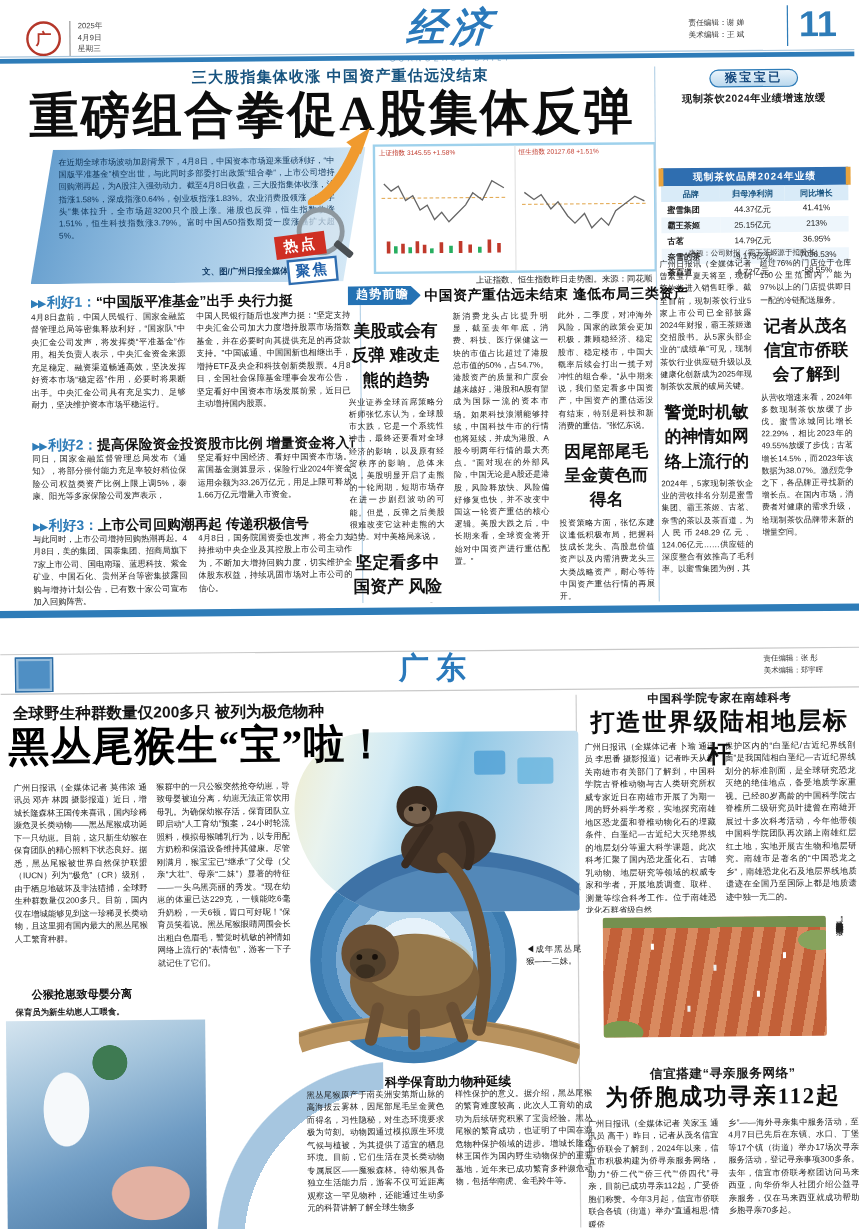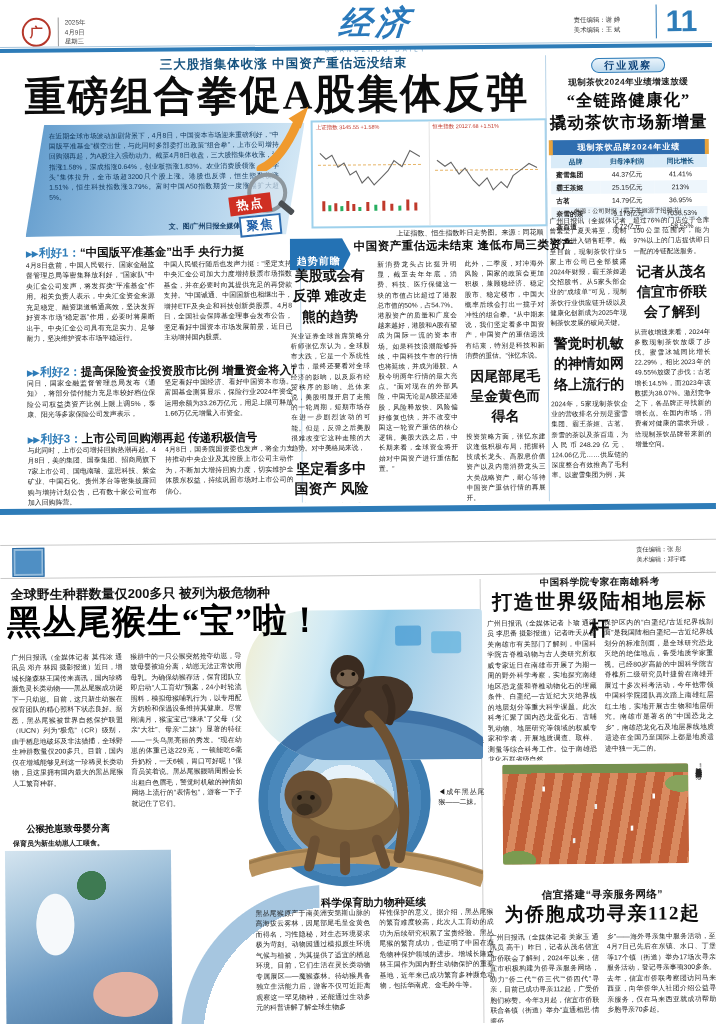--- a/index.html
+++ b/index.html
@@ -31,21 +31,21 @@
   .badge-focus{background:#fff;border:2px solid #2e6db0;color:#1f5fa8;font-size:12px;font-weight:bold;padding:0 5px;letter-spacing:2px;}
   .chartbox{border:2px solid #9ed1ec;background:#fff;display:flex;}
   .chart-half{flex:1;padding:2px 3px 0 3px;overflow:hidden;}
   .chart-half+.chart-half{border-left:1px solid #e4e4e4;}
   .chart-head{font-size:5.5px;color:#c0392b;white-space:nowrap;}
   .chart-cap{font-size:7px;color:#222;text-align:right;}
   .bh-row{white-space:nowrap;overflow:hidden;}
   .bh-arrows{color:#2e7cb8;font-size:9px;letter-spacing:-1px;}
   .bh-label{color:#2e7cb8;font-weight:bold;font-size:11.5px;}
   .bh-title{color:#111;font-weight:bold;font-size:11.5px;}
-  .trend-badge{background:#2472b4;color:#fff;font-size:10px;font-weight:bold;padding:16px 10px 2px 7px;
+  .trend-badge{background:#2472b4;color:#fff;font-size:10px;font-weight:bold;padding:0 10px 2px 7px;
     clip-path:polygon(0 0,86% 0,100% 50%,86% 100%,0 100%);letter-spacing:1px;}
   .trend-title{font-size:11.5px;font-weight:900;color:#0d0d0d;white-space:nowrap;letter-spacing:0.5px;}
   .colsub{font-size:14px;font-weight:bold;color:#111;text-align:center;line-height:1.45;margin:5px 0;}
   
   .ind-badge{background:linear-gradient(180deg,#eaf4fb,#bcd9ee);border:1.5px solid #2e7cb8;border-radius:8px;
     color:#14477c;font-size:10px;font-weight:bold;padding:1px 12px;letter-spacing:2px;}
   .ind-kicker{font-size:8.5px;font-weight:bold;color:#222;text-align:center;letter-spacing:0.5px;}
   .ind-head{font-size:16.5px;font-weight:900;color:#0d0d0d;text-align:center;line-height:1.35;letter-spacing:1px;}
   .teatable{width:160px;font-size:6.8px;color:#222;border-collapse:collapse;}
   .teatable .ttl{background:#2f6eb0;color:#fff;font-size:8px;font-weight:bold;text-align:center;
@@ -201,27 +201,23 @@
     </div>
     <div class="body-txt" style="font-size:6.7px;">新消费龙头占比提升明显，截至去年年底，消费、科技、医疗保健这一块的市值占比超过了港股总市值的50%，占54.7%。港股资产的质量和广度会越来越好，港股和A股有望成为国际一流的资本市场。如果科技浪潮能够持续，中国科技牛市的行情也将延续，并成为港股、A股今明两年行情的最大亮点。“面对现在的外部风险，中国无论是A股还是港股，风险释放快、风险偏好修复也快，并不改变中国这一轮资产重估的核心逻辑。美股大跌之后，中长期来看，全球资金将开始对中国资产进行重估配置。”</div>
     <div>
       <div class="body-txt" style="font-size:6.7px;">此外，二季度，对冲海外风险，国家的政策会更加积极，兼顾稳经济、稳定股市、稳定楼市，中国大概率后续会打出一揽子对冲性的组合拳。“从中期来说，我们坚定看多中国资产，中国资产的重估远没有结束，特别是科技和新消费的重估。”张忆东说。</div>
       <div class="colsub">因尾部尾毛呈金黄色而得名</div>
       <div class="body-txt" style="font-size:6.7px;">投资策略方面，张忆东建议逢低积极布局，把握科技成长龙头、高股息价值资产以及内需消费龙头三大类战略资产，耐心等待中国资产重估行情的再展开。</div>
     </div>
   </div>
 
   <div class="ab" style="left:552px;top:57px;width:160px;text-align:center;">
-    <span class="ind-badge">行业观察</span>
+    <span class="ind-badge">猴宝宝已</span>
   </div>
   <div class="ab ind-kicker" style="left:552px;top:79px;width:160px;">现制茶饮2024年业绩增速放缓</div>
-  <div class="ab ind-head serif" style="left:552px;top:92px;width:160px;">
-    <div>“全链路健康化”</div>
-    <div>撬动茶饮市场新增量</div>
-  </div>
   <table class="ab teatable" style="left:552px;top:142px;">
     <tbody>
         <tr>
           <td colspan="3" class="ttl">现制茶饮品牌2024年业绩</td>
         </tr>
     <tr>
       <th>品牌</th>
       <th>归母净利润</th>
       <th>同比增长</th>
     </tr>
@@ -263,20 +259,21 @@
       <div class="body-txt" style="font-size:6.7px;">超过76%的门店位于仓库150公里范围内，能为97%以上的门店提供即日一配的冷链配送服务。</div>
       <div class="colsub">记者从茂名信宜市侨联会了解到</div>
       <div class="body-txt" style="font-size:6.7px;">从营收增速来看，2024年多数现制茶饮放缓了步伐。蜜雪冰城同比增长22.29%，相比2023年的49.55%放缓了步伐；古茗增长14.5%，而2023年该数据为38.07%。激烈竞争之下，各品牌正寻找新的增长点。在国内市场，消费者对健康的需求升级，给现制茶饮品牌带来新的增量空间。</div>
     </div>
   </div>
 
   <div class="ab" style="left:0;top:506px;width:716px;height:6px;background:#2e7cb8;"></div>
 
   <div class="ab" style="left:0;top:542px;width:716px;height:1px;background:#c9c9c9;"></div>
   <div class="ab gd-square" style="left:12px;top:545px;width:30px;height:27px;"></div>
+  <div class="ab gd-title serif" style="left:318px;top:540px;width:90px;">广东</div>
   <div class="ab editors" style="left:636px;top:547px;font-size:6.2px;">
     <div>责任编辑：张 彤</div>
     <div>美术编辑：郑宇晖</div>
   </div>
   <div class="ab" style="left:0;top:575px;width:716px;height:1px;background:#c9c9c9;"></div>
   <div class="ab rule-vg" style="left:479px;top:580px;height:444px;"></div>
 
   <div class="ab kicker2" style="left:10px;top:583px;">全球野生种群数量仅200多只 被列为极危物种</div>
   <div class="ab head2 serif" style="left:6px;top:597px;z-index:5;">黑丛尾猴生“宝”啦！</div>
 

